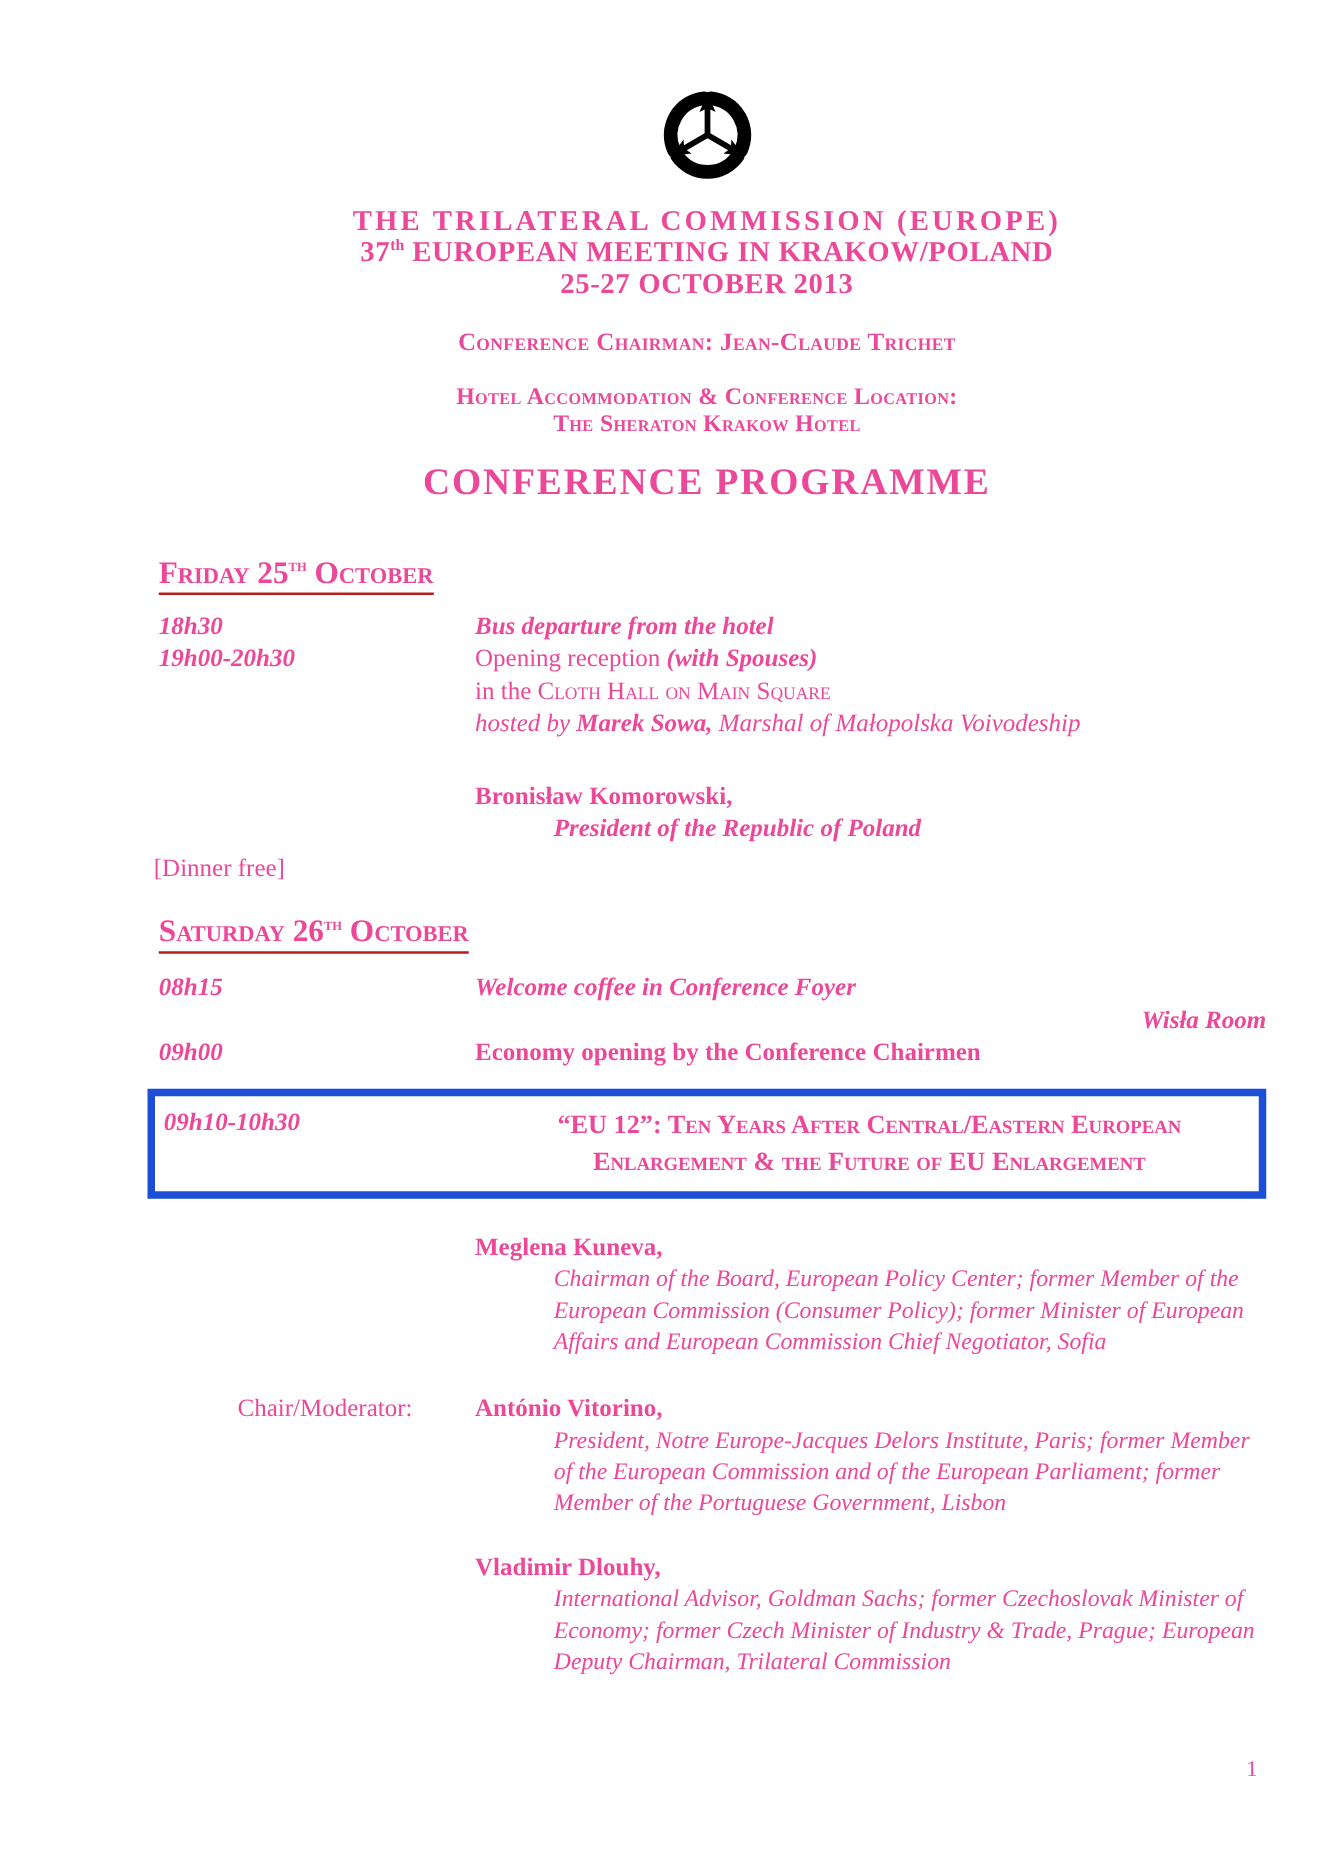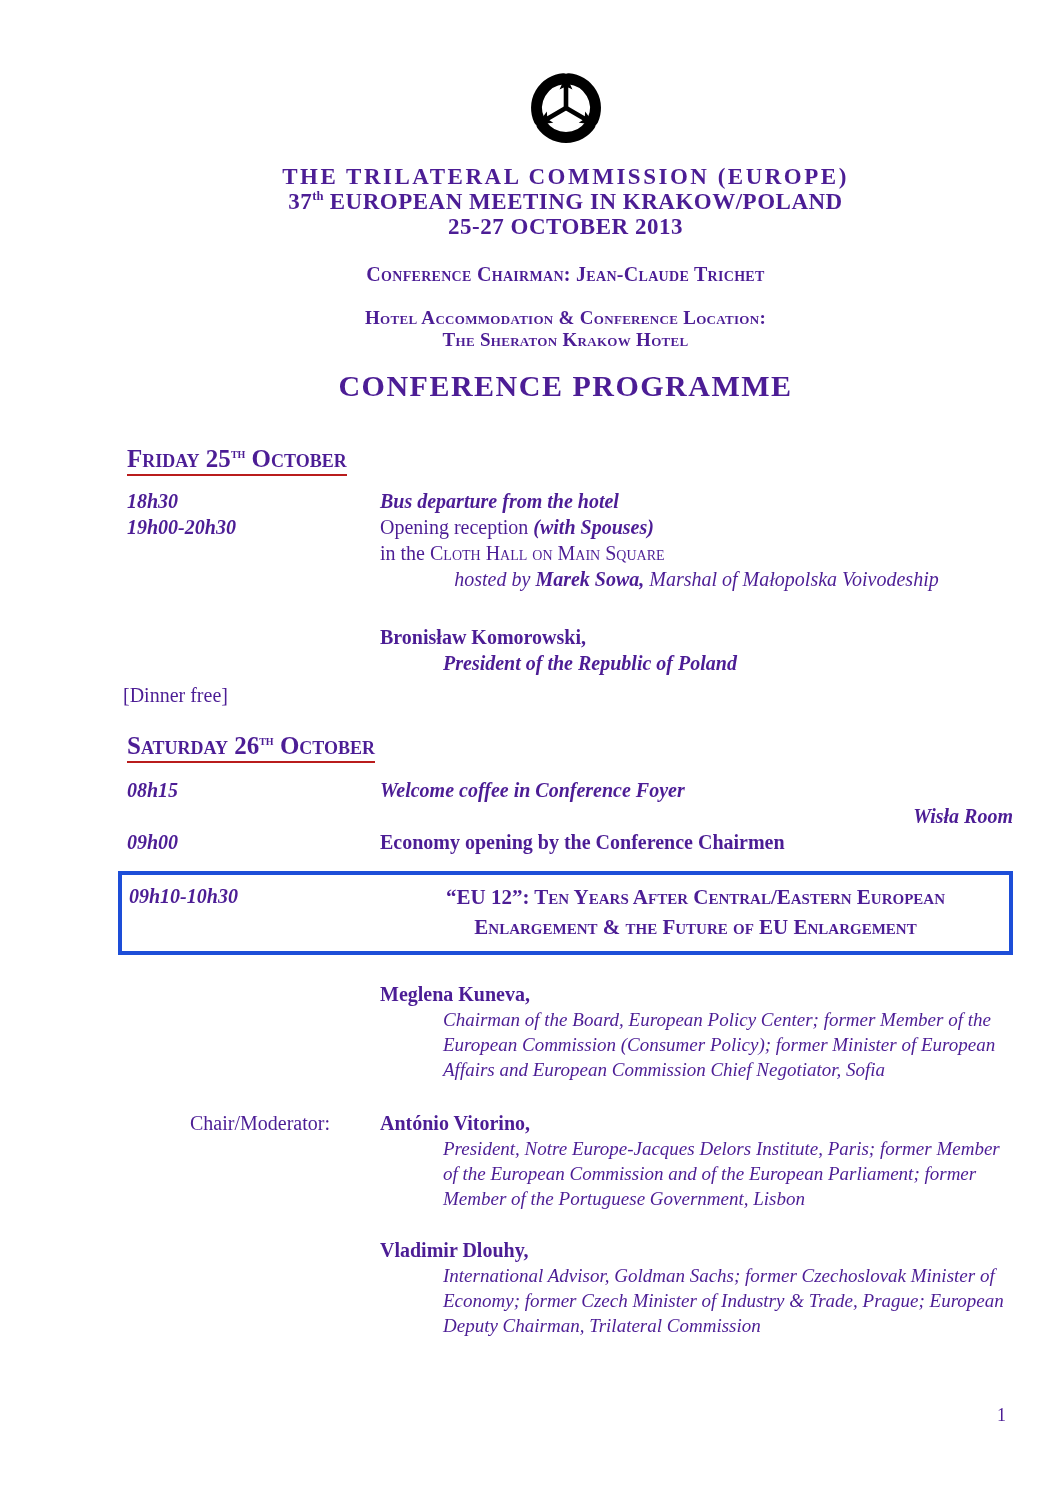--- a/index.html
+++ b/index.html
@@ -1,21 +1,21 @@
 <!DOCTYPE html>
 <html><head>
 <meta charset="utf-8">
 <style>
   * { margin:0; padding:0; box-sizing:border-box; }
   html,body { background:#ffffff; }
   .page {
     position:relative;
     width:1058px; height:1497px;
     background:#ffffff;
-    color:#4c1d95;
+    color:#ec4899;
     font-family:"Liberation Serif", serif;
     font-size:20px;
     padding:62px 45px 0 118px;
     overflow:hidden;
   }
   
   .logo { display:block; margin:0 auto 10px auto; }
   .title-block { text-align:center; font-weight:bold; font-size:23px; line-height:25px; margin-top:4px; }
   .org-line { letter-spacing:2.5px; }
   .meeting-line { letter-spacing:0.5px; }
@@ -31,32 +31,32 @@
     margin-left:9px;
   }
   .day-wrap-friday { margin-top:42px; }
   .day-wrap-saturday { margin-top:24px; }
   .sup { font-size:0.55em; vertical-align:super; line-height:0; letter-spacing:0; }
   
   .sched-row { display:grid; grid-template-columns:262px 1fr; line-height:26px; }
   .time-cell { padding-left:9px; font-weight:bold; font-style:italic; }
   .bi { font-weight:bold; font-style:italic; }
   .b { font-weight:bold; }
-  .i { font-style:italic;text-align:center; }
+  .i { font-style:italic; }
   .sc { font-variant:small-caps; }
   .mt12 { margin-top:12px; }
   .mt14 { margin-top:14px; }
   .guest-block { margin-top:32px; line-height:26px; }
   .guest-name { font-weight:bold; }
   .guest-title { margin-left:63px; font-weight:bold; font-style:italic; }
   .dinner-note { margin-top:6px; padding-left:5px; line-height:26px; }
   .room-line { text-align:right; font-weight:bold; font-style:italic; line-height:26px; }
   
   .session-box {
-    border:4px solid #1d4ed8;
+    border:6px solid #1d4ed8;
     display:grid; grid-template-columns:260px 1fr;
     margin-top:16px;
     padding:7px 0 9px 0;
   }
   .session-box .time-cell { padding-left:7px; padding-top:3px; }
   .session-title {
     font-variant:small-caps; font-weight:bold; font-size:21px;
     text-align:center; line-height:30px; padding:0 10px;
   }
   

